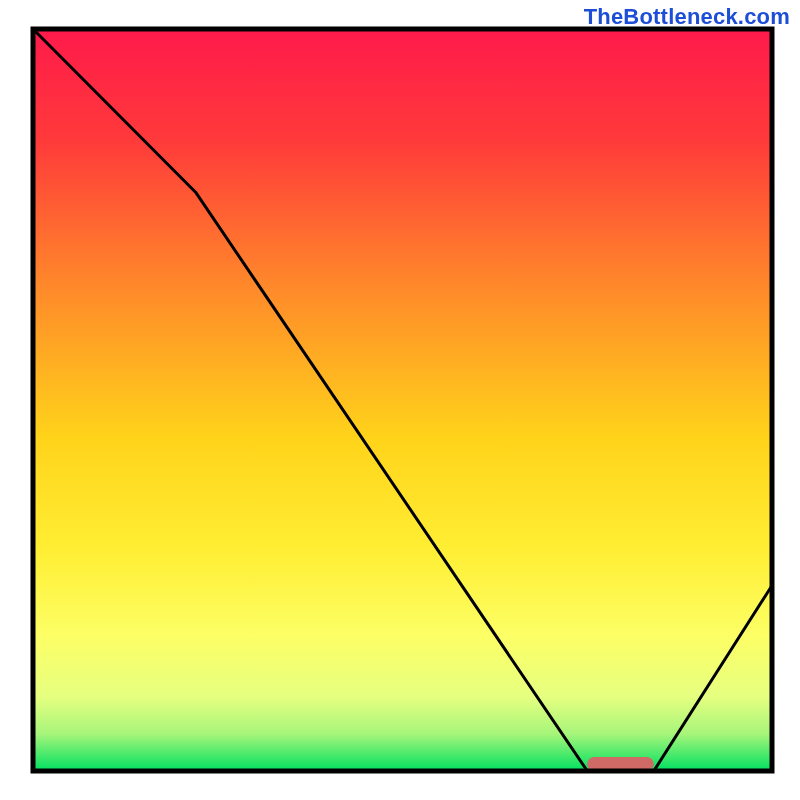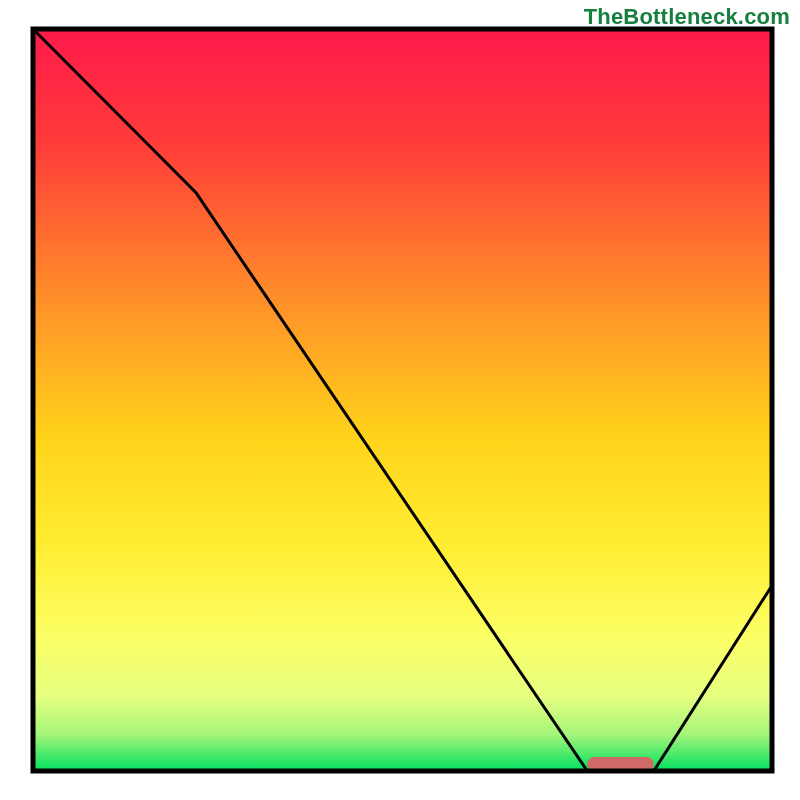--- a/index.html
+++ b/index.html
@@ -15,21 +15,21 @@
     position: relative;
     width: 800px;
     height: 800px;
   }
   .watermark {
     position: absolute;
     top: 4px;
     right: 10px;
     font-size: 22px;
     font-weight: 600;
-    color: #15803d;
+    color: #1d4ed8;
     letter-spacing: 0.2px;
   }
   svg {
     display: block;
     position: absolute;
     top: 0;
     left: 0;
   }
 </style>
 </head>

